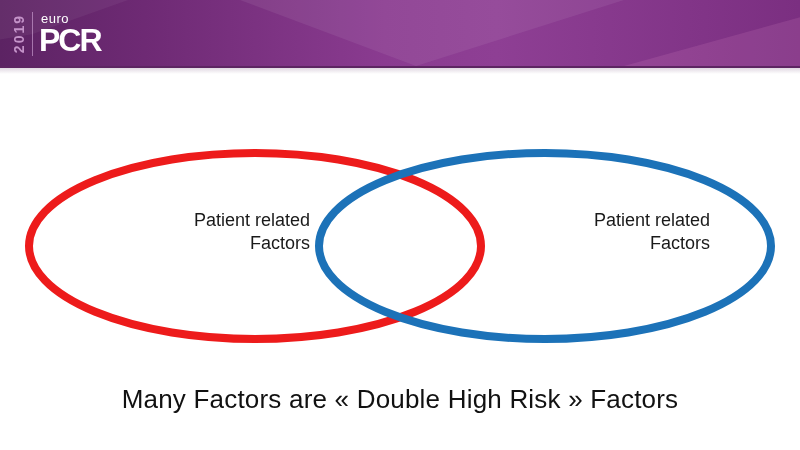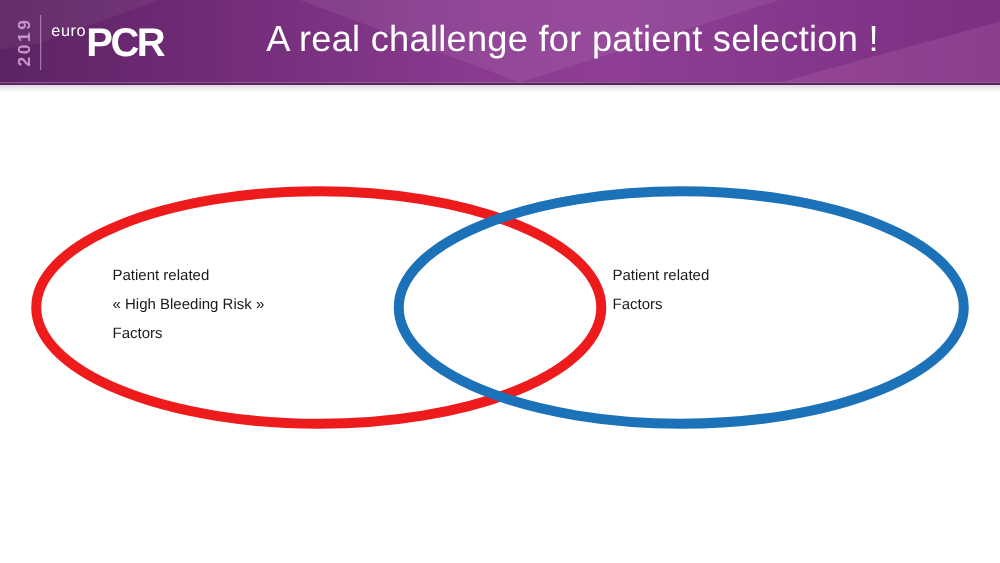--- a/index.html
+++ b/index.html
@@ -21,34 +21,34 @@
     position:absolute;left:0;top:68px;width:800px;height:6px;
     background:linear-gradient(180deg,rgba(90,40,95,0.18),rgba(90,40,95,0));
   }
   
   .logo{position:absolute;left:12px;top:8px;height:52px;display:flex;align-items:center;gap:6px;}
   .logo-year{
     writing-mode:vertical-rl;transform:rotate(180deg);
     color:#c493c9;font-size:14px;font-weight:600;letter-spacing:2px;line-height:1;
   }
   .logo-divider{width:1px;height:44px;background:rgba(205,160,210,0.65);}
-  .logo-brand{display:flex;color:#ffffff;line-height:1;}
+  .logo-brand{display:flex;flex-direction:column;color:#ffffff;line-height:1;}
   .logo-euro{font-size:13px;font-weight:400;letter-spacing:0.5px;margin:0 0 -1px 2px;}
   .logo-pcr{font-size:32px;font-weight:700;letter-spacing:-2px;text-align:center;}
   
   .title{
     position:absolute;left:130px;right:14px;top:0;height:64px;
     display:flex;align-items:center;justify-content:center;
     color:#ffffff;font-size:29px;font-weight:400;letter-spacing:0.2px;white-space:nowrap;
   }
   
   .venn-svg{position:absolute;left:0;top:0;width:800px;height:450px;}
   .venn-label{
-    position:absolute;width:220px;text-align:left;
-    color:#1a1a1a;font-size:12px;line-height:23px;
+    position:absolute;width:220px;text-align:right;
+    color:#1a1a1a;font-size:18px;line-height:23px;
   }
   .venn-label.left{left:90px;top:209px;}
   .venn-label.right{left:490px;top:209px;}
   
   .statement{
     position:absolute;left:0;right:0;top:384px;text-align:center;
     color:#111111;font-size:26px;font-weight:400;letter-spacing:0.2px;
   }
 </style>
 </head>
@@ -63,34 +63,33 @@
 
     <div class="logo">
       <span class="logo-year">2019</span>
       <span class="logo-divider"></span>
       <span class="logo-brand">
         <span class="logo-euro">euro</span>
         <span class="logo-pcr">PCR</span>
       </span>
     </div>
 
-    <div class="title">A real challenge for patient selection !</div>
   </div>
   <div class="header-shadow"></div>
 
   <svg class="venn-svg" viewBox="0 0 800 450" aria-hidden="true">
     <ellipse cx="255" cy="246" rx="226" ry="93" fill="none" stroke-width="8" stroke="#ed1b1b"></ellipse>
     <ellipse cx="545" cy="246" rx="226" ry="93" fill="none" stroke-width="8" stroke="#1c72b8"></ellipse>
   </svg>
 
   <div class="venn-label left">
     <div>Patient related</div>
-    <div>« High Bleeding Risk »</div>
     <div>Factors</div>
   </div>
 
   <div class="venn-label right">
     <div>Patient related</div>
     <div>Factors</div>
   </div>
 
+  <div class="statement">Many Factors are « Double High Risk » Factors</div>
 
 </div>
 
 </body></html>

